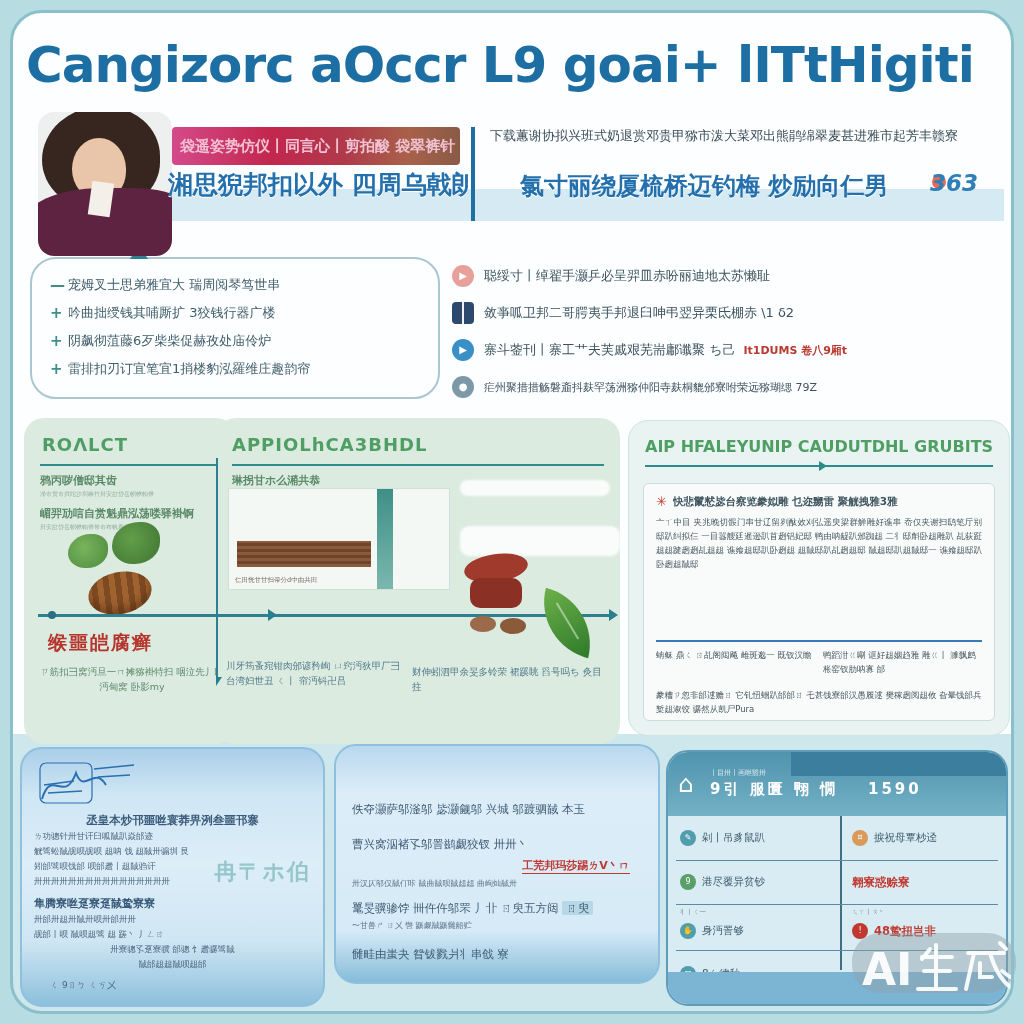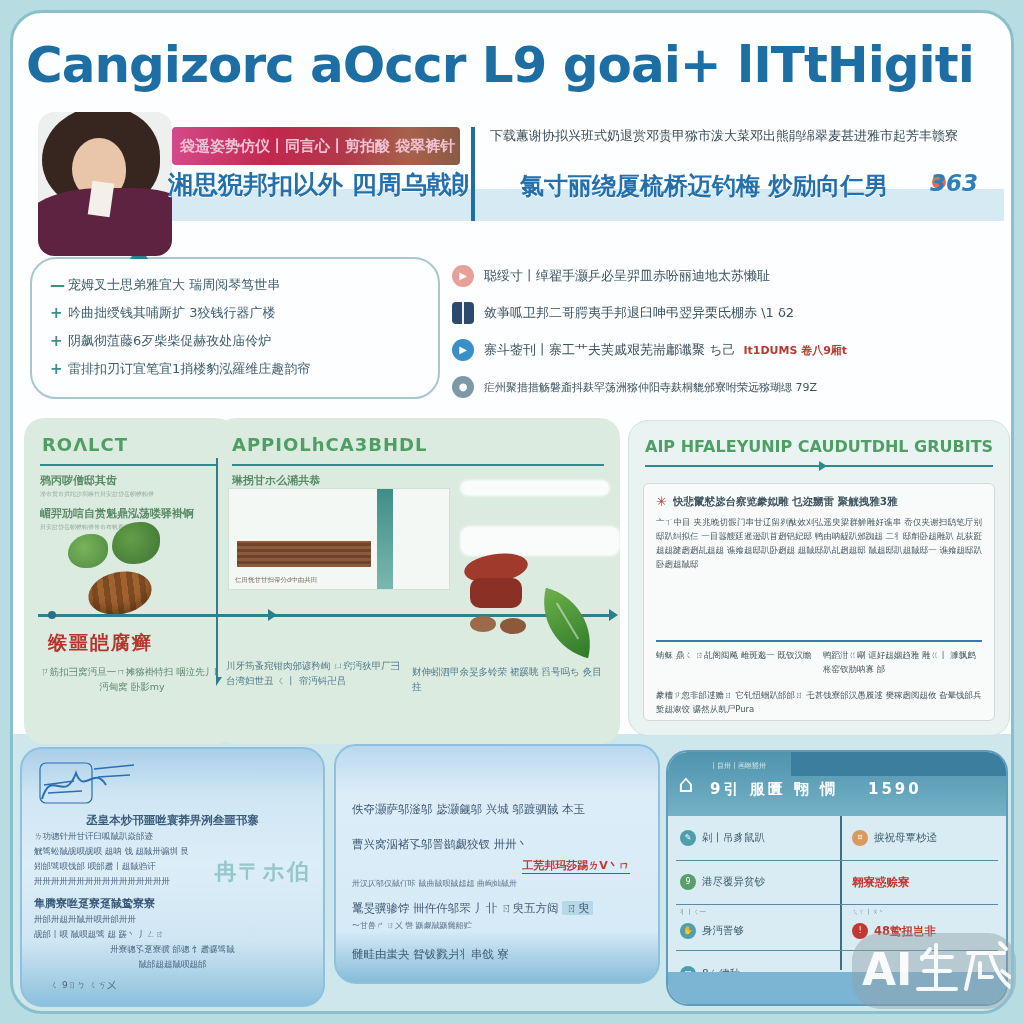--- a/index.html
+++ b/index.html
@@ -123,39 +123,39 @@
   .c1 .footer{margin:8px 0 0 28px;font-size:9px;color:#4a637e;}
   .c2 .p{margin:12px 16px 0;font-size:11.5px;color:#3f5a74;white-space:nowrap;overflow:hidden;}
   .c2 .sm{font-size:8px;color:#5a7388;margin-top:4px;}
   .c2 .rednote{text-align:right;margin:2px 28px 0 0;}
   .c2 .rednote span{display:inline-block;color:#c03830;font-size:11px;font-weight:700;border-bottom:1px solid #c03830;}
   .c2 .hl{background:rgba(120,180,200,.35);padding:0 4px;border-radius:2px;}
 
   .c3 .chead{position:absolute;left:0;right:0;top:0;height:64px;background:linear-gradient(180deg,#4f93ad,#74b2c6);}
   .c3 .cnotch{position:absolute;right:0;top:0;width:215px;height:24px;background:#3c7e9e;border-radius:0 18px 0 0;}
   .c3 .house{position:absolute;left:10px;top:18px;color:#fff;font-size:24px;}
-  .c3 .hnote{position:absolute;left:42px;top:9px;color:rgba(255,255,255,.8);font-size:7px;white-space:nowrap;overflow:hidden;width:250px;}
+  .c3 .hnote{position:absolute;left:42px;top:16px;color:rgba(255,255,255,.8);font-size:7px;white-space:nowrap;overflow:hidden;width:250px;}
   .c3 .hl1{position:absolute;left:42px;top:28px;color:#fff;font-size:15px;font-weight:700;letter-spacing:3px;white-space:nowrap;}
   .c3 .hl2{position:absolute;left:200px;top:28px;color:#fff;font-size:15px;font-weight:700;letter-spacing:3px;}
   .c3 .vdiv{position:absolute;left:172px;top:64px;bottom:34px;width:2px;background:#3f6f85;}
   .c3 .row{position:absolute;left:8px;right:8px;height:44px;border-bottom:1px solid #5a8ba0;}
   .c3 .cell{position:absolute;top:0;bottom:0;display:flex;align-items:center;}
   .c3 .cl{left:4px;width:156px;}
   .c3 .cr{left:176px;right:0;}
   .c3 .ric{width:16px;height:16px;border-radius:50%;margin-right:6px;flex:0 0 16px;color:#fff;font-size:8px;line-height:16px;text-align:center;}
   .ric-teal{background:#4f9eae;}
   .ric-green{background:#5a9e6a;}
   .ric-orange{background:#d99a5a;}
   .ric-red{background:#c03830;}
   .c3 .ctx{font-size:10.5px;color:#3a5a6a;white-space:nowrap;overflow:hidden;}
   .c3 .ctx.red{color:#c03830;font-weight:700;font-size:11.5px;}
   .c3 .tiny{position:absolute;font-size:6.5px;color:#6a8a9a;top:4px;left:4px;white-space:nowrap;}
   .c3 .bband{position:absolute;left:0;right:0;bottom:0;height:32px;background:#7cb5d3;}
 
-  .ai-pill{left:852px;top:933px;width:164px;height:76px;border-radius:28px;background:rgba(142,160,168,.45);z-index:50;}
+  .ai-pill{left:852px;top:933px;width:164px;height:60px;border-radius:28px;background:rgba(142,160,168,.45);z-index:50;}
   .sr{position:absolute;width:1px;height:1px;overflow:hidden;clip-path:inset(50%);}
 </style>
 </head>
 <body>
 
 <div class="abs white-card"></div>
 <div class="abs bottom-band"></div>
 
 <div class="abs page-title">Cangizorc aOccr L9 goai+ lITtHigiti</div>
 

